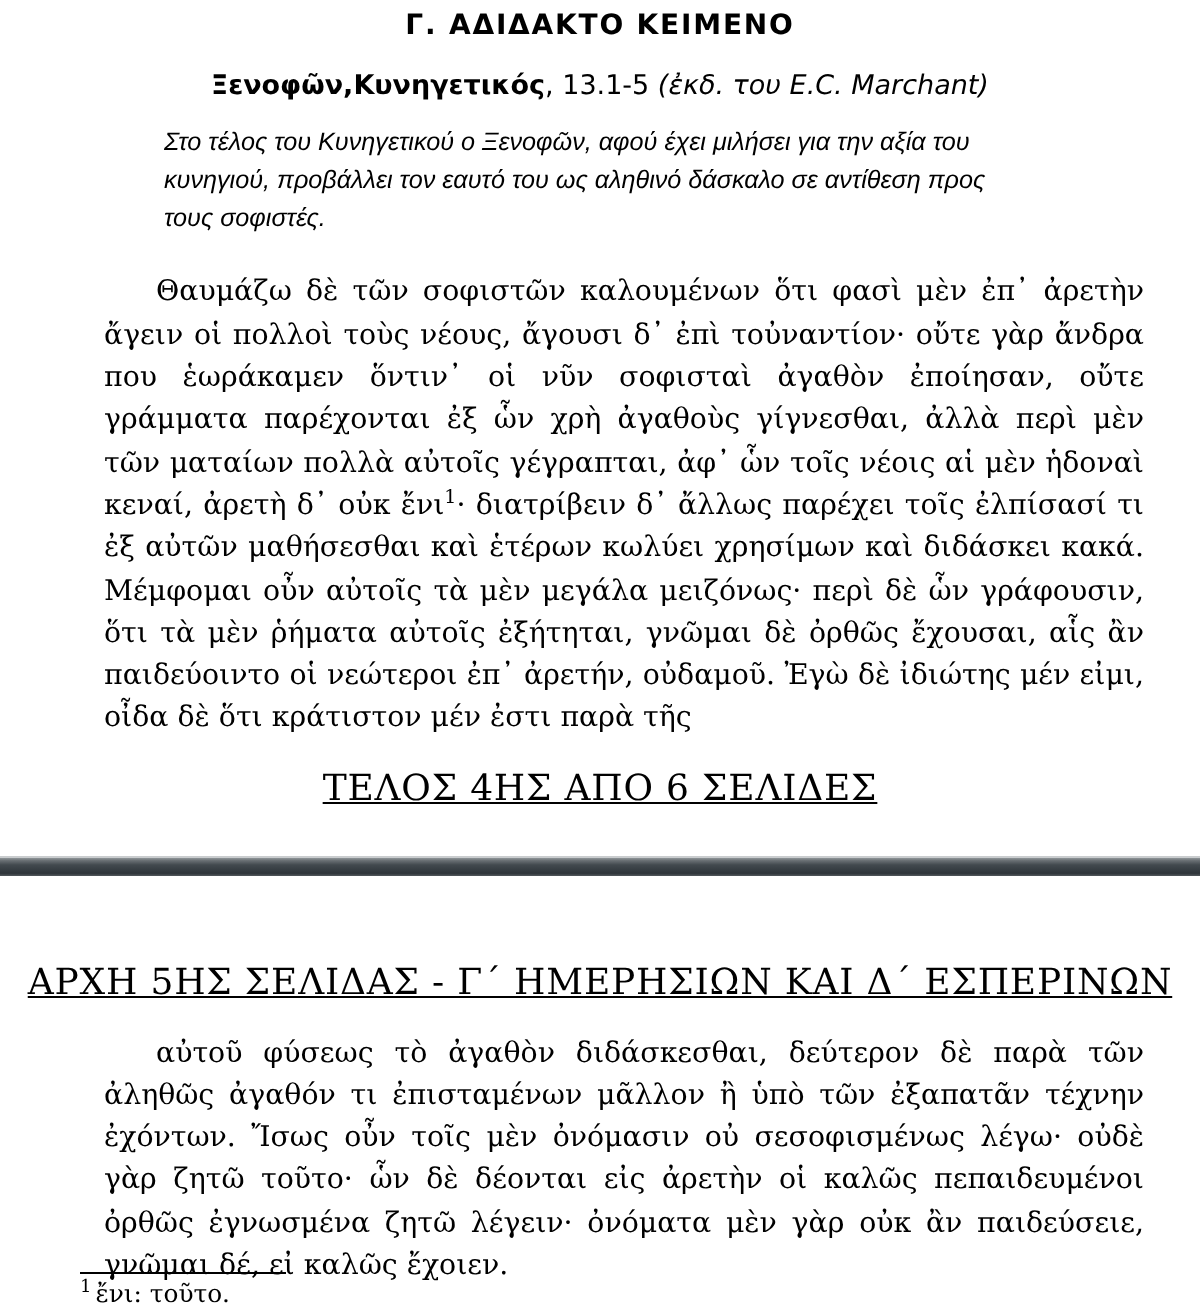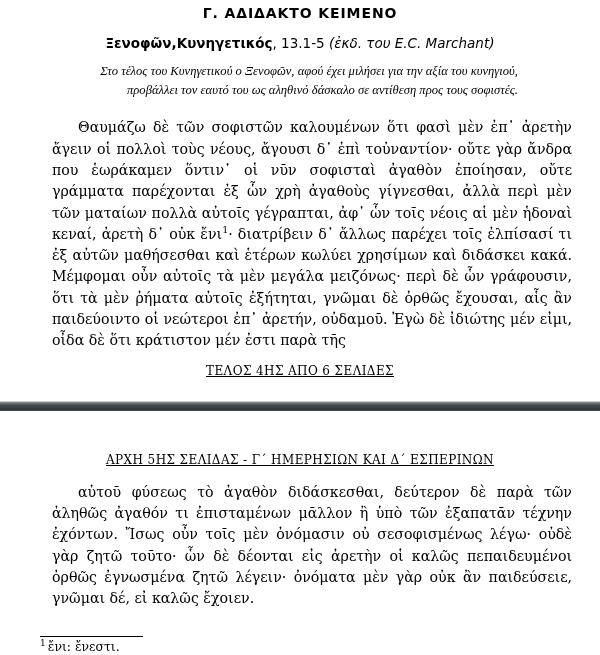--- a/index.html
+++ b/index.html
@@ -52,24 +52,24 @@
   }
   .source-line .ref {
     font-weight: normal;
   }
   .source-line .edition {
     font-weight: normal;
     font-style: italic;
   }
 
   .intro {
-    font-family: Liberation Serif, serif;
+    font-family: Liberation Sans, sans-serif;
     font-style: italic;
     font-size: 12.6px;
-    text-align: right;
+    text-align: left;
     line-height: 1.52;
     margin: 10px auto 0 auto;
     width: 436px;
   }
 
   
   .greek-body {
     font-family: "DejaVu Serif", "Liberation Serif", serif;
     font-size: 14.2px;
     line-height: 21.3px;
@@ -95,21 +95,21 @@
   .fn-ref {
     font-size: 9.5px;
     vertical-align: super;
     line-height: 0;
   }
 
   
   .page-marker {
     text-align: center;
     font-family: "DejaVu Serif", "Liberation Serif", serif;
-    font-size: 12px;
+    font-size: 18px;
     text-decoration: underline;
     letter-spacing: 0.4px;
     line-height: 1.3;
   }
 
   .page-marker.end-marker {
     margin-top: 2px;
   }
 
   .page-marker.start-marker {
@@ -195,17 +195,17 @@
 
   <div class="after-divider-gap"></div>
 
   <div class="page-marker start-marker">ΑΡΧΗ 5ΗΣ ΣΕΛΙΔΑΣ - Γ΄ ΗΜΕΡΗΣΙΩΝ ΚΑΙ Δ΄ ΕΣΠΕΡΙΝΩΝ</div>
 
   <p class="greek-body second-para">αὐτοῦ φύσεως τὸ ἀγαθὸν διδάσκεσθαι, δεύτερον δὲ παρὰ τῶν ἀληθῶς ἀγαθόν τι ἐπισταμένων μᾶλλον ἢ ὑπὸ τῶν ἐξαπατᾶν τέχνην ἐχόντων. Ἴσως οὖν τοῖς μὲν ὀνόμασιν οὐ σεσοφισμένως λέγω· οὐδὲ γὰρ ζητῶ τοῦτο· ὧν δὲ δέονται εἰς ἀρετὴν οἱ καλῶς πεπαιδευμένοι ὀρθῶς ἐγνωσμένα ζητῶ λέγειν· ὀνόματα μὲν γὰρ οὐκ ἂν παιδεύσειε, γνῶμαι δέ, εἰ καλῶς ἔχοιεν.</p>
 
   <div class="footnote-area">
     <div class="footnote-rule"></div>
     <p class="footnote-text">
-      <span class="fn-num">1</span><span>ἔνι: ἔνεστι.</span>
+      <span class="fn-num">1</span><span>ἔνι: τοῦτο.</span>
     </p>
   </div>
 
 </div>
 
 </body></html>

